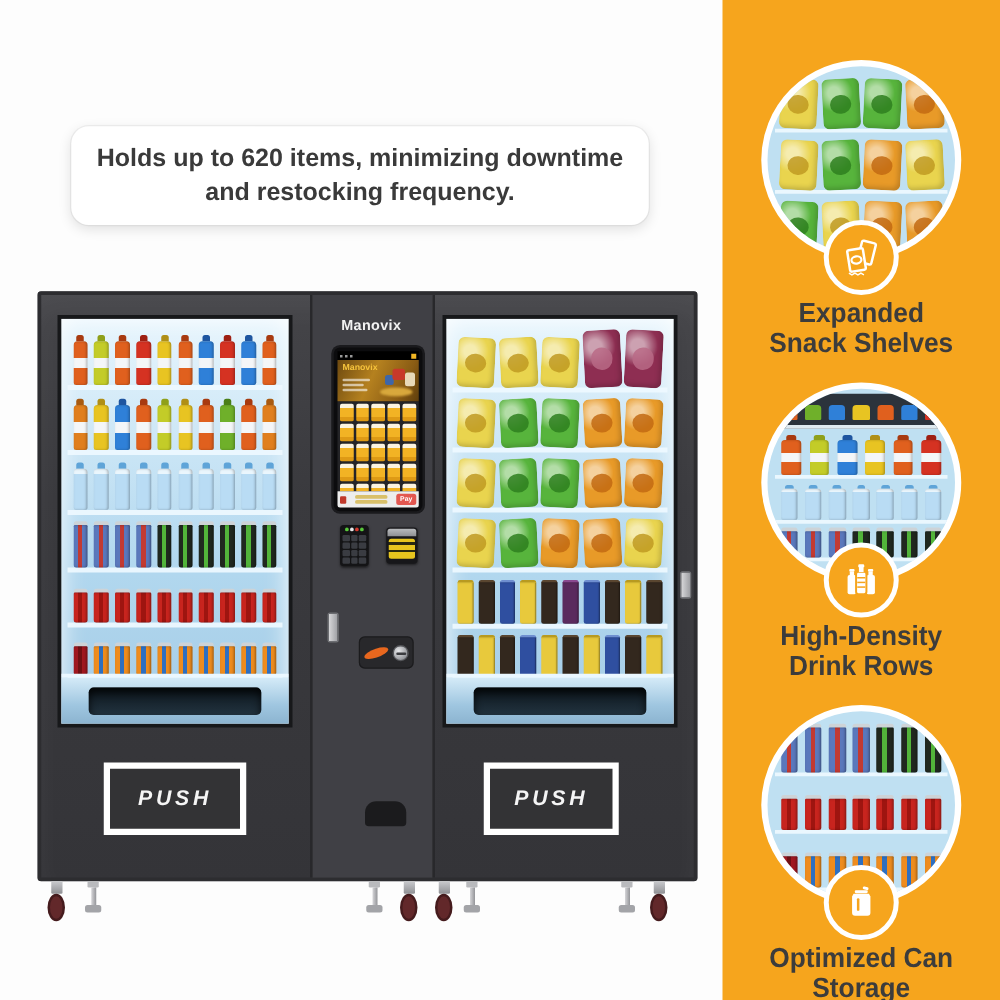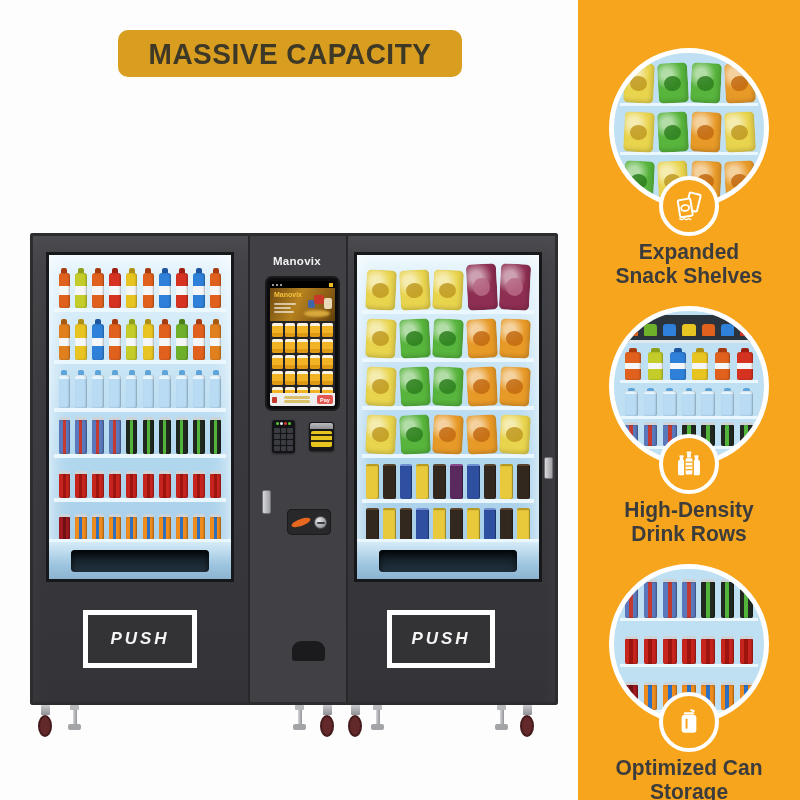--- a/index.html
+++ b/index.html
@@ -132,24 +132,25 @@
   .badge { position:absolute; left:50%; top:128px; transform:translateX(-50%); width:60px; height:60px;
     border-radius:50%; background:#F6A51D; border:4px solid #fff; display:flex; align-items:center; justify-content:center; z-index:2; }
   .caption { margin-top:32px; text-align:center; font-size:21px; font-weight:800; color:#3C3C3C; line-height:1.1;
     transform:scaleY(1.05); }
 </style>
 </head>
 <body>
 
 <div class="page">
 
-  <div class="banner">
-    <span>MASSIVE CAPACITY</span>
+
+  <div class="desc-card">
+    <span>Holds up to 620 items, minimizing downtime</span>
+    <span>and restocking frequency.</span>
   </div>
-
 
   <div class="machine">
     <div class="mbody"></div>
     <div class="center-panel"></div>
     <div class="seam s1"></div>
     <div class="seam s2"></div>
 
     <div class="brand-label">Manovix</div>
 
     <div class="window left">

